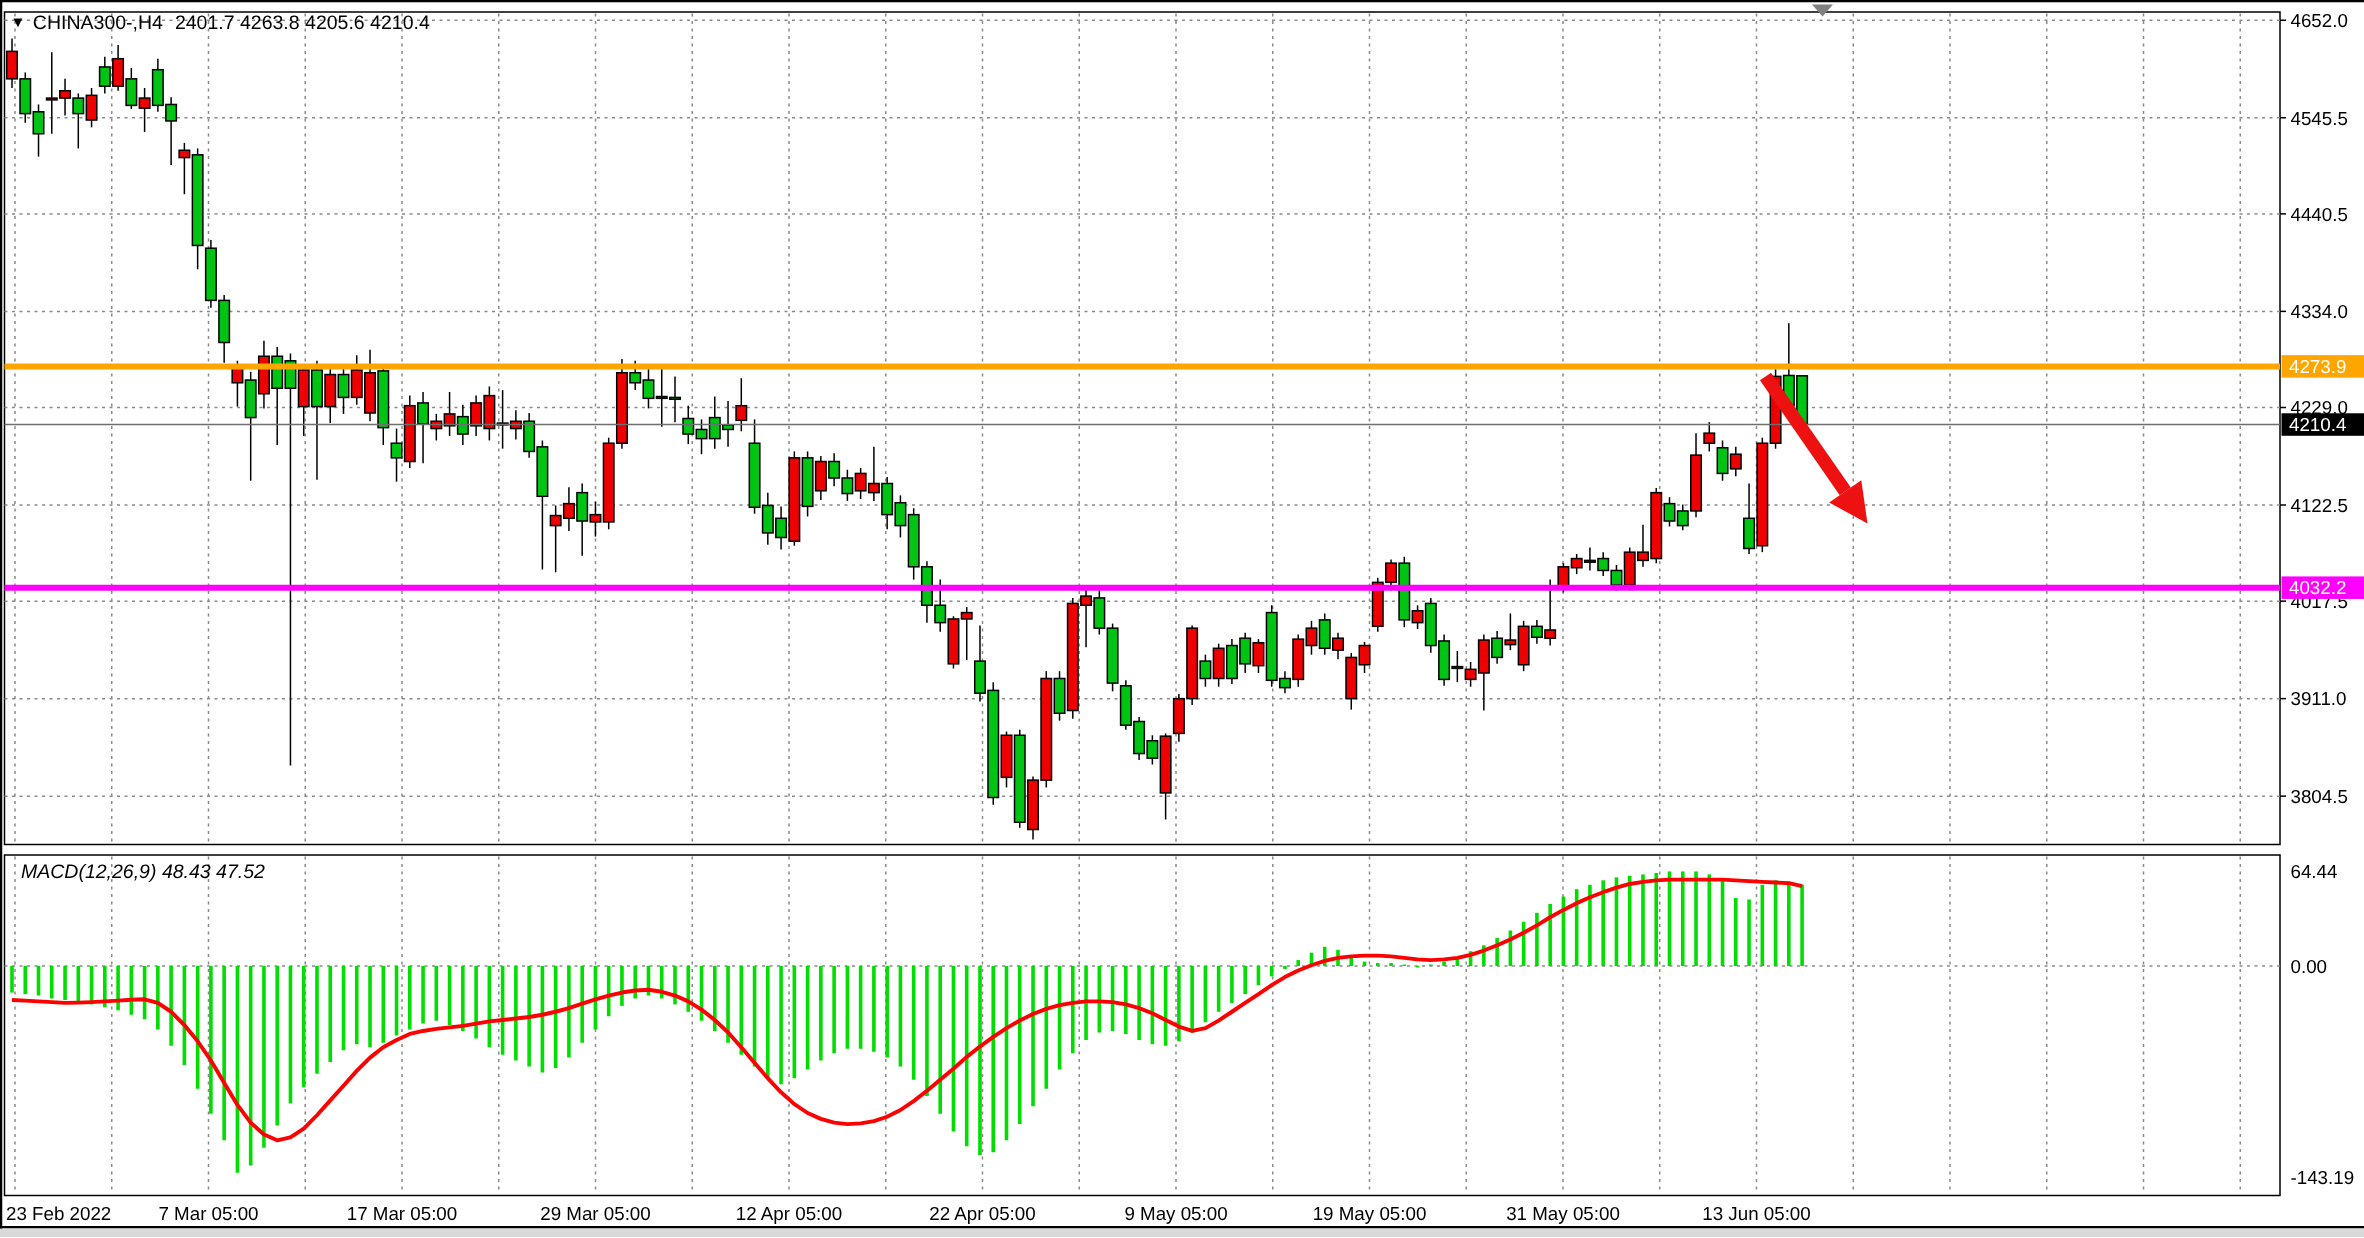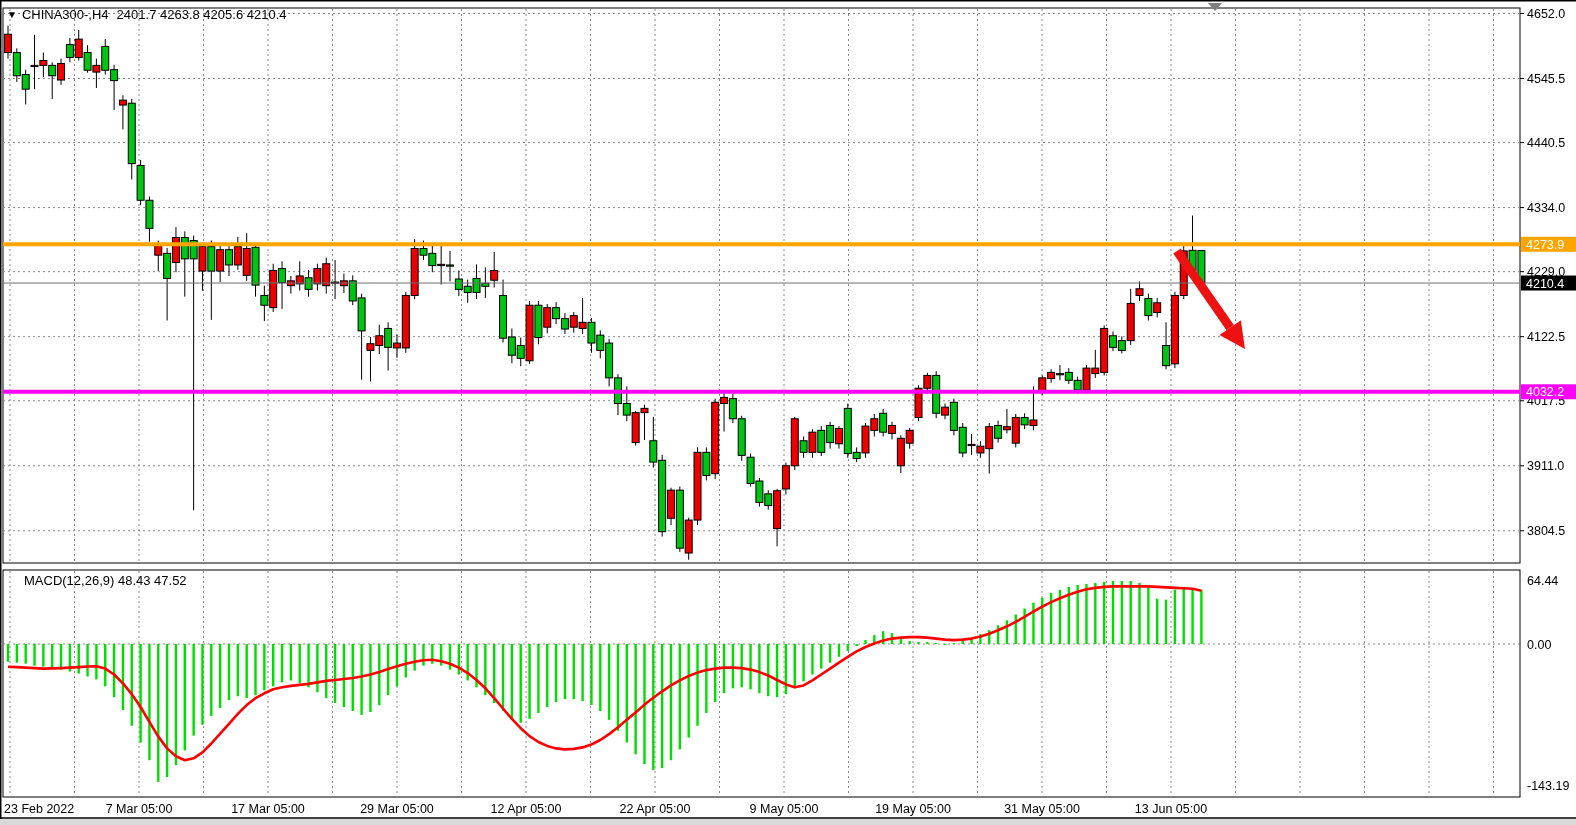--- a/index.html
+++ b/index.html
@@ -4,21 +4,21 @@
 <style>
   html,body{margin:0;padding:0;background:#fff;}
   #stage{position:relative;width:1576px;height:825px;background:#fff;overflow:hidden;
          font-family:"Liberation Sans",sans-serif;}
   #chart-svg{position:absolute;left:0;top:0;}
   .overlay-label{position:absolute;color:#000;font-size:13px;white-space:nowrap;
                  font-family:"Liberation Sans",sans-serif;}
   #title-bar{left:7px;top:7px;}
   #title-bar .marker{font-size:10px;margin-right:5px;vertical-align:1px;}
   #title-bar .sym{margin-right:8px;}
-  #macd-label{left:24px;top:573px;}
+  #macd-label{left:14px;top:573px;font-style:italic;}
 </style>
 </head>
 <body>
 
 <div id="stage">
   <svg id="chart-svg" width="1576" height="825" viewBox="0 0 1576 825">
       <rect x="0" y="0" width="1576" height="825" fill="#ffffff"></rect>
       <rect x="0" y="819" width="1576" height="6" fill="#d9d9d9"></rect>
       <line x1="0" y1="818" x2="1576" y2="818" stroke="#000" stroke-width="1.5"></line>
       <line x1="0.75" y1="0" x2="0.75" y2="819" stroke="#000" stroke-width="1.5"></line>

